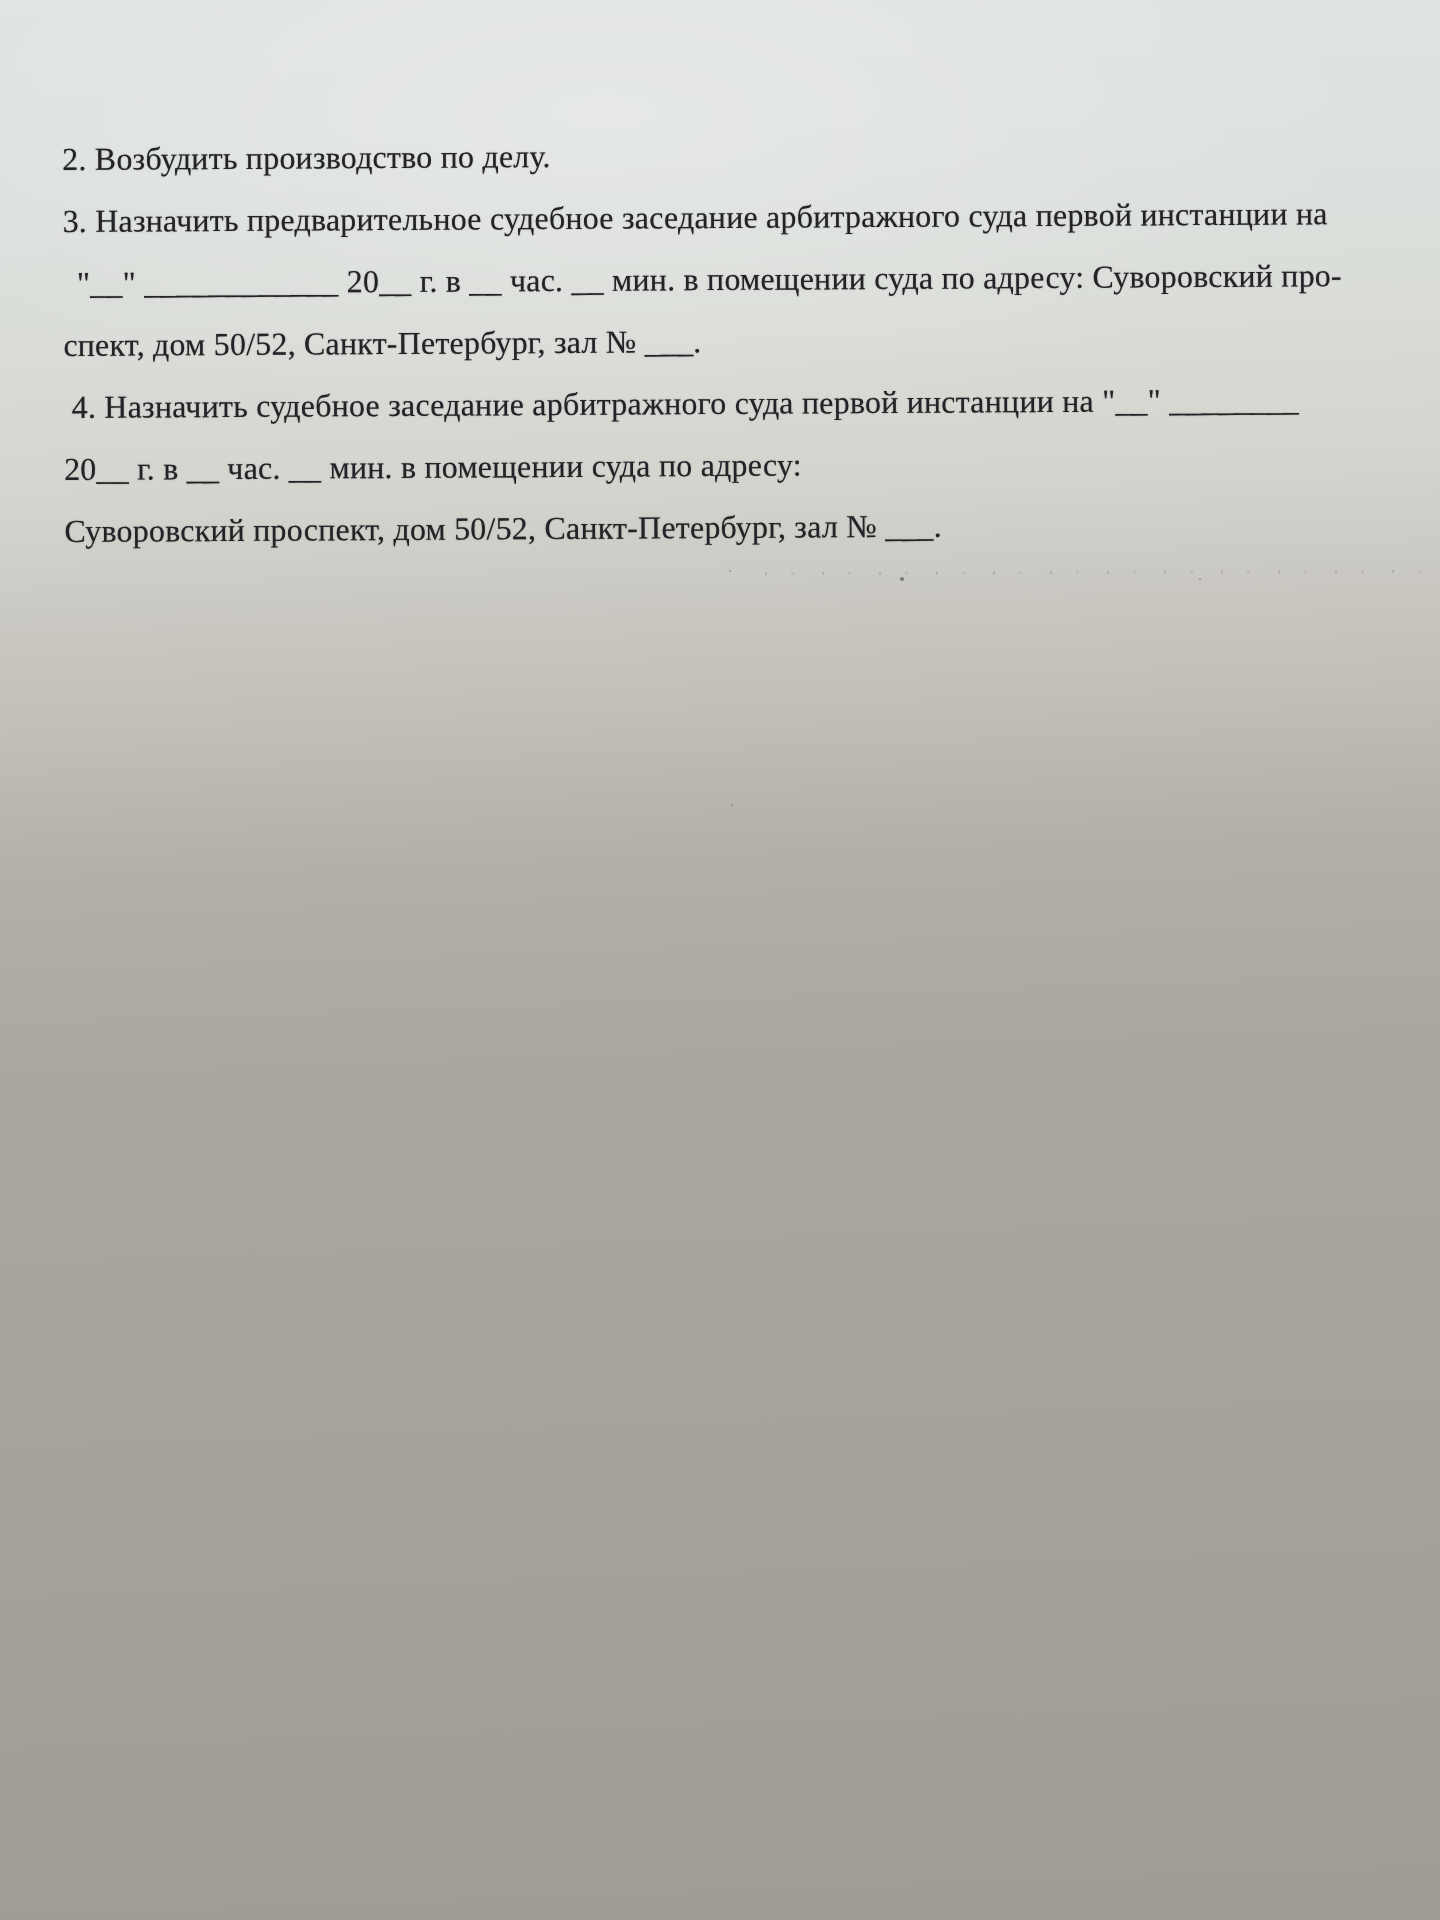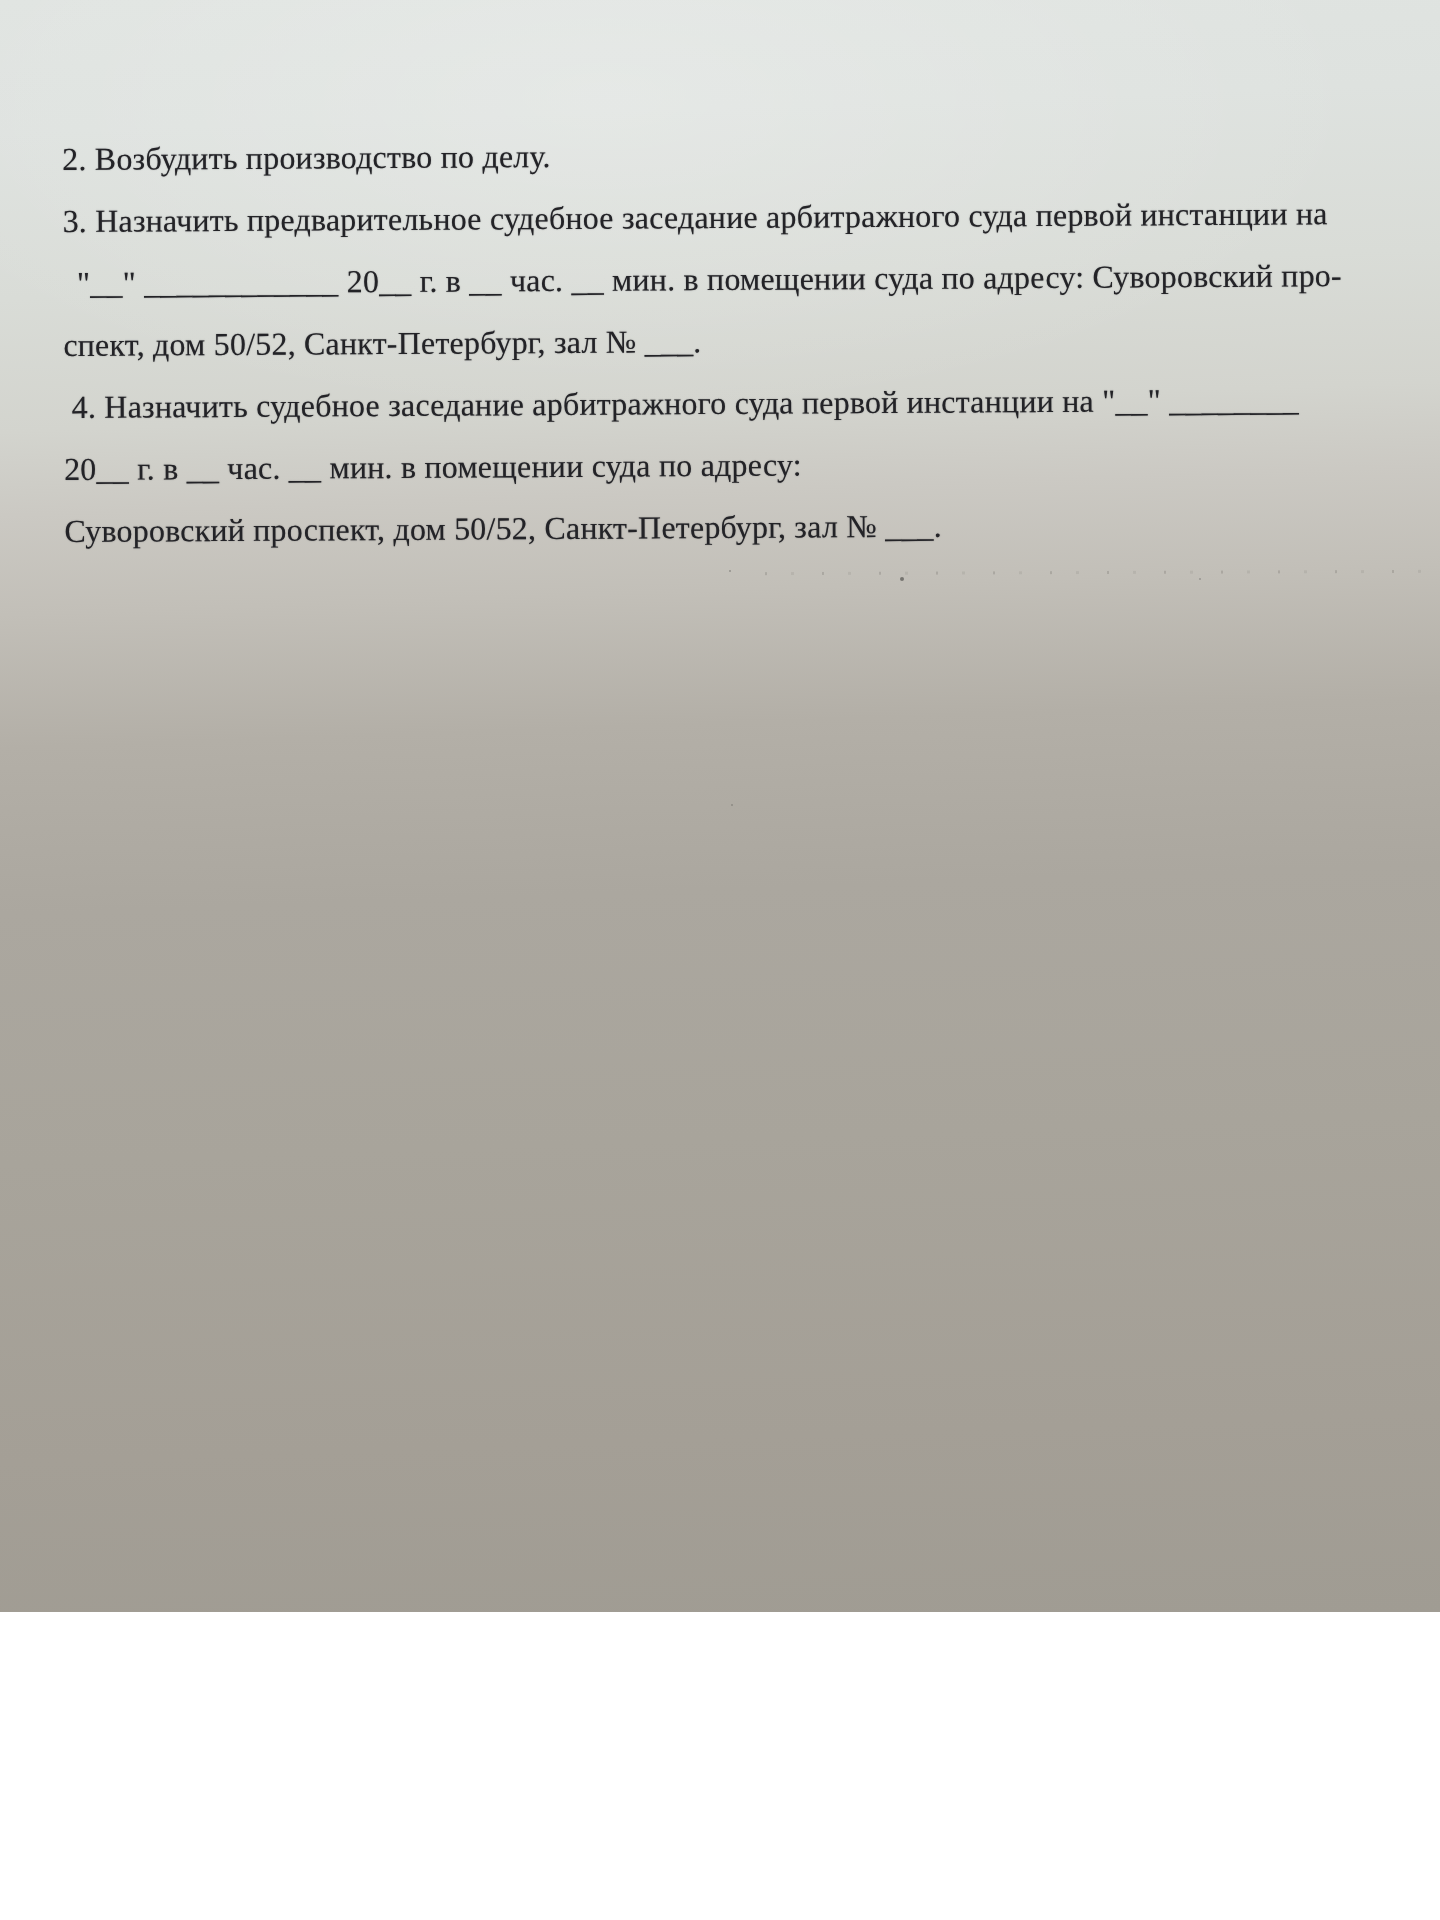--- a/index.html
+++ b/index.html
@@ -9,21 +9,21 @@
   body {
     width: 1440px;
     height: 1920px;
     overflow: hidden;
     font-family: "Liberation Serif", "DejaVu Serif", serif;
   }
   
   .page {
     position: relative;
     width: 1440px;
-    height: 1612px;
+    height: 1920px;
     background:
       radial-gradient(ellipse 1200px 500px at 42% 6%, rgba(255,255,255,0.22), rgba(255,255,255,0) 65%),
       linear-gradient(178deg,
         #e0e4e1 0%,
         #dee2df 8%,
         #d9dcd7 18%,
         #d3d4ce 26%,
         #cbc9c3 31%,
         #c2bfb8 37%,
         #b3afa7 45%,

